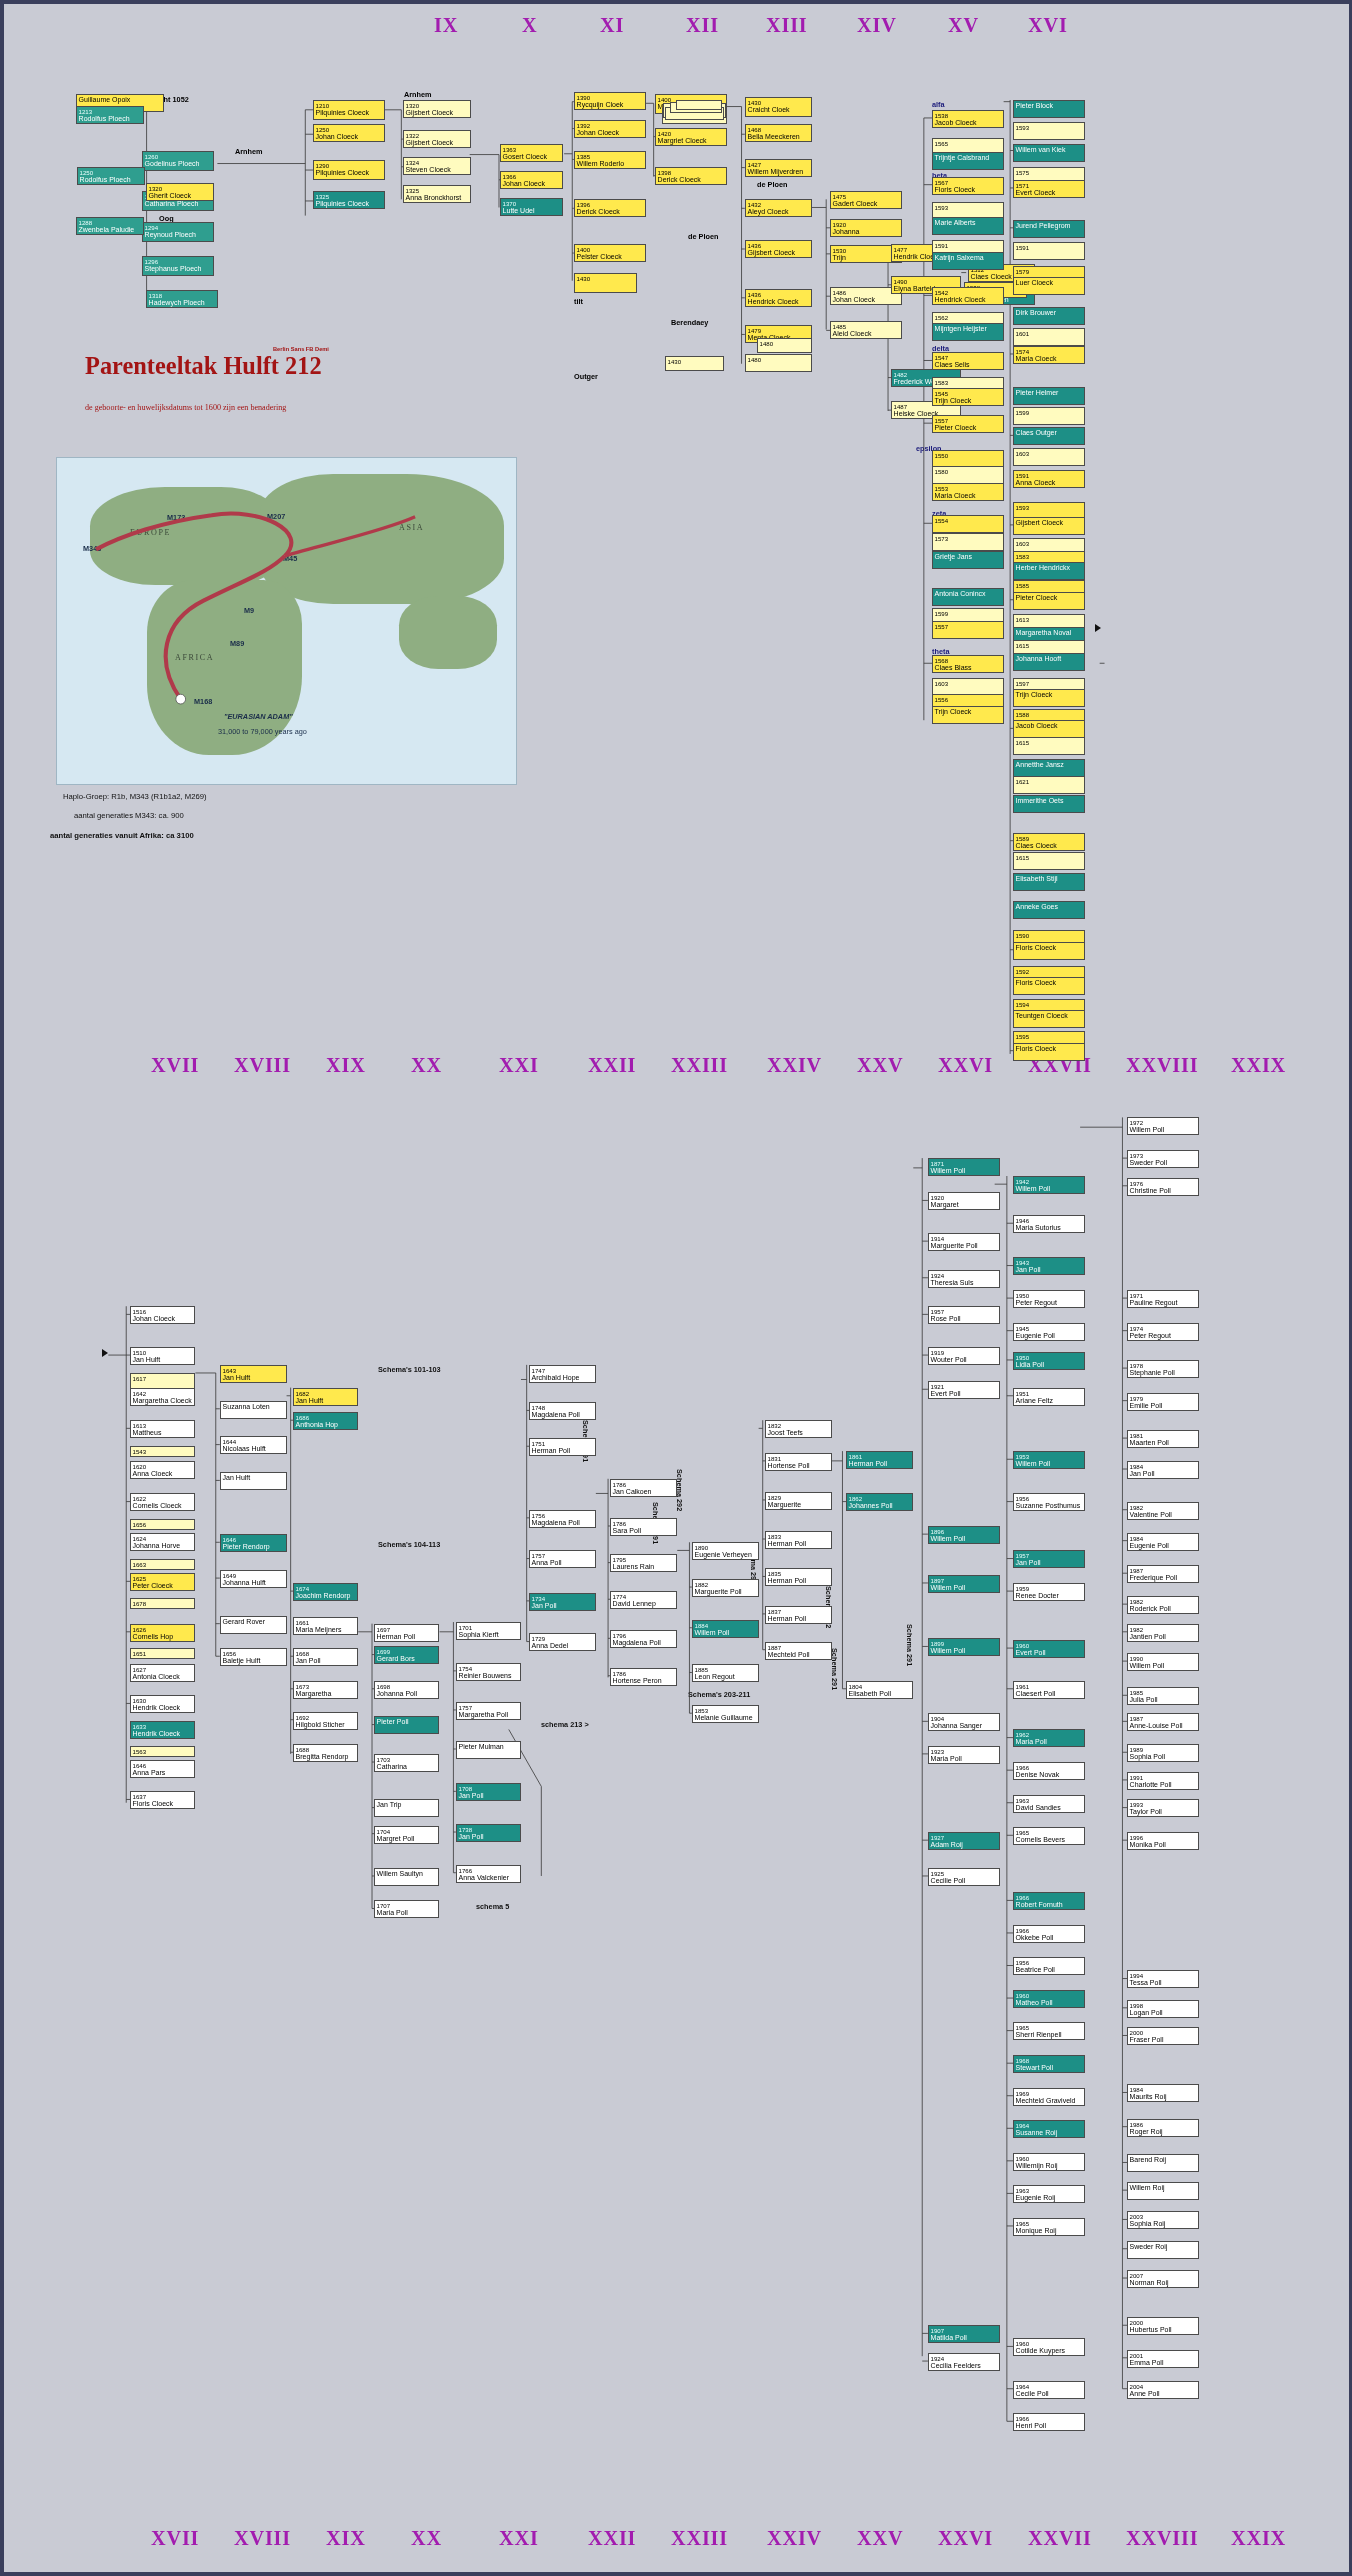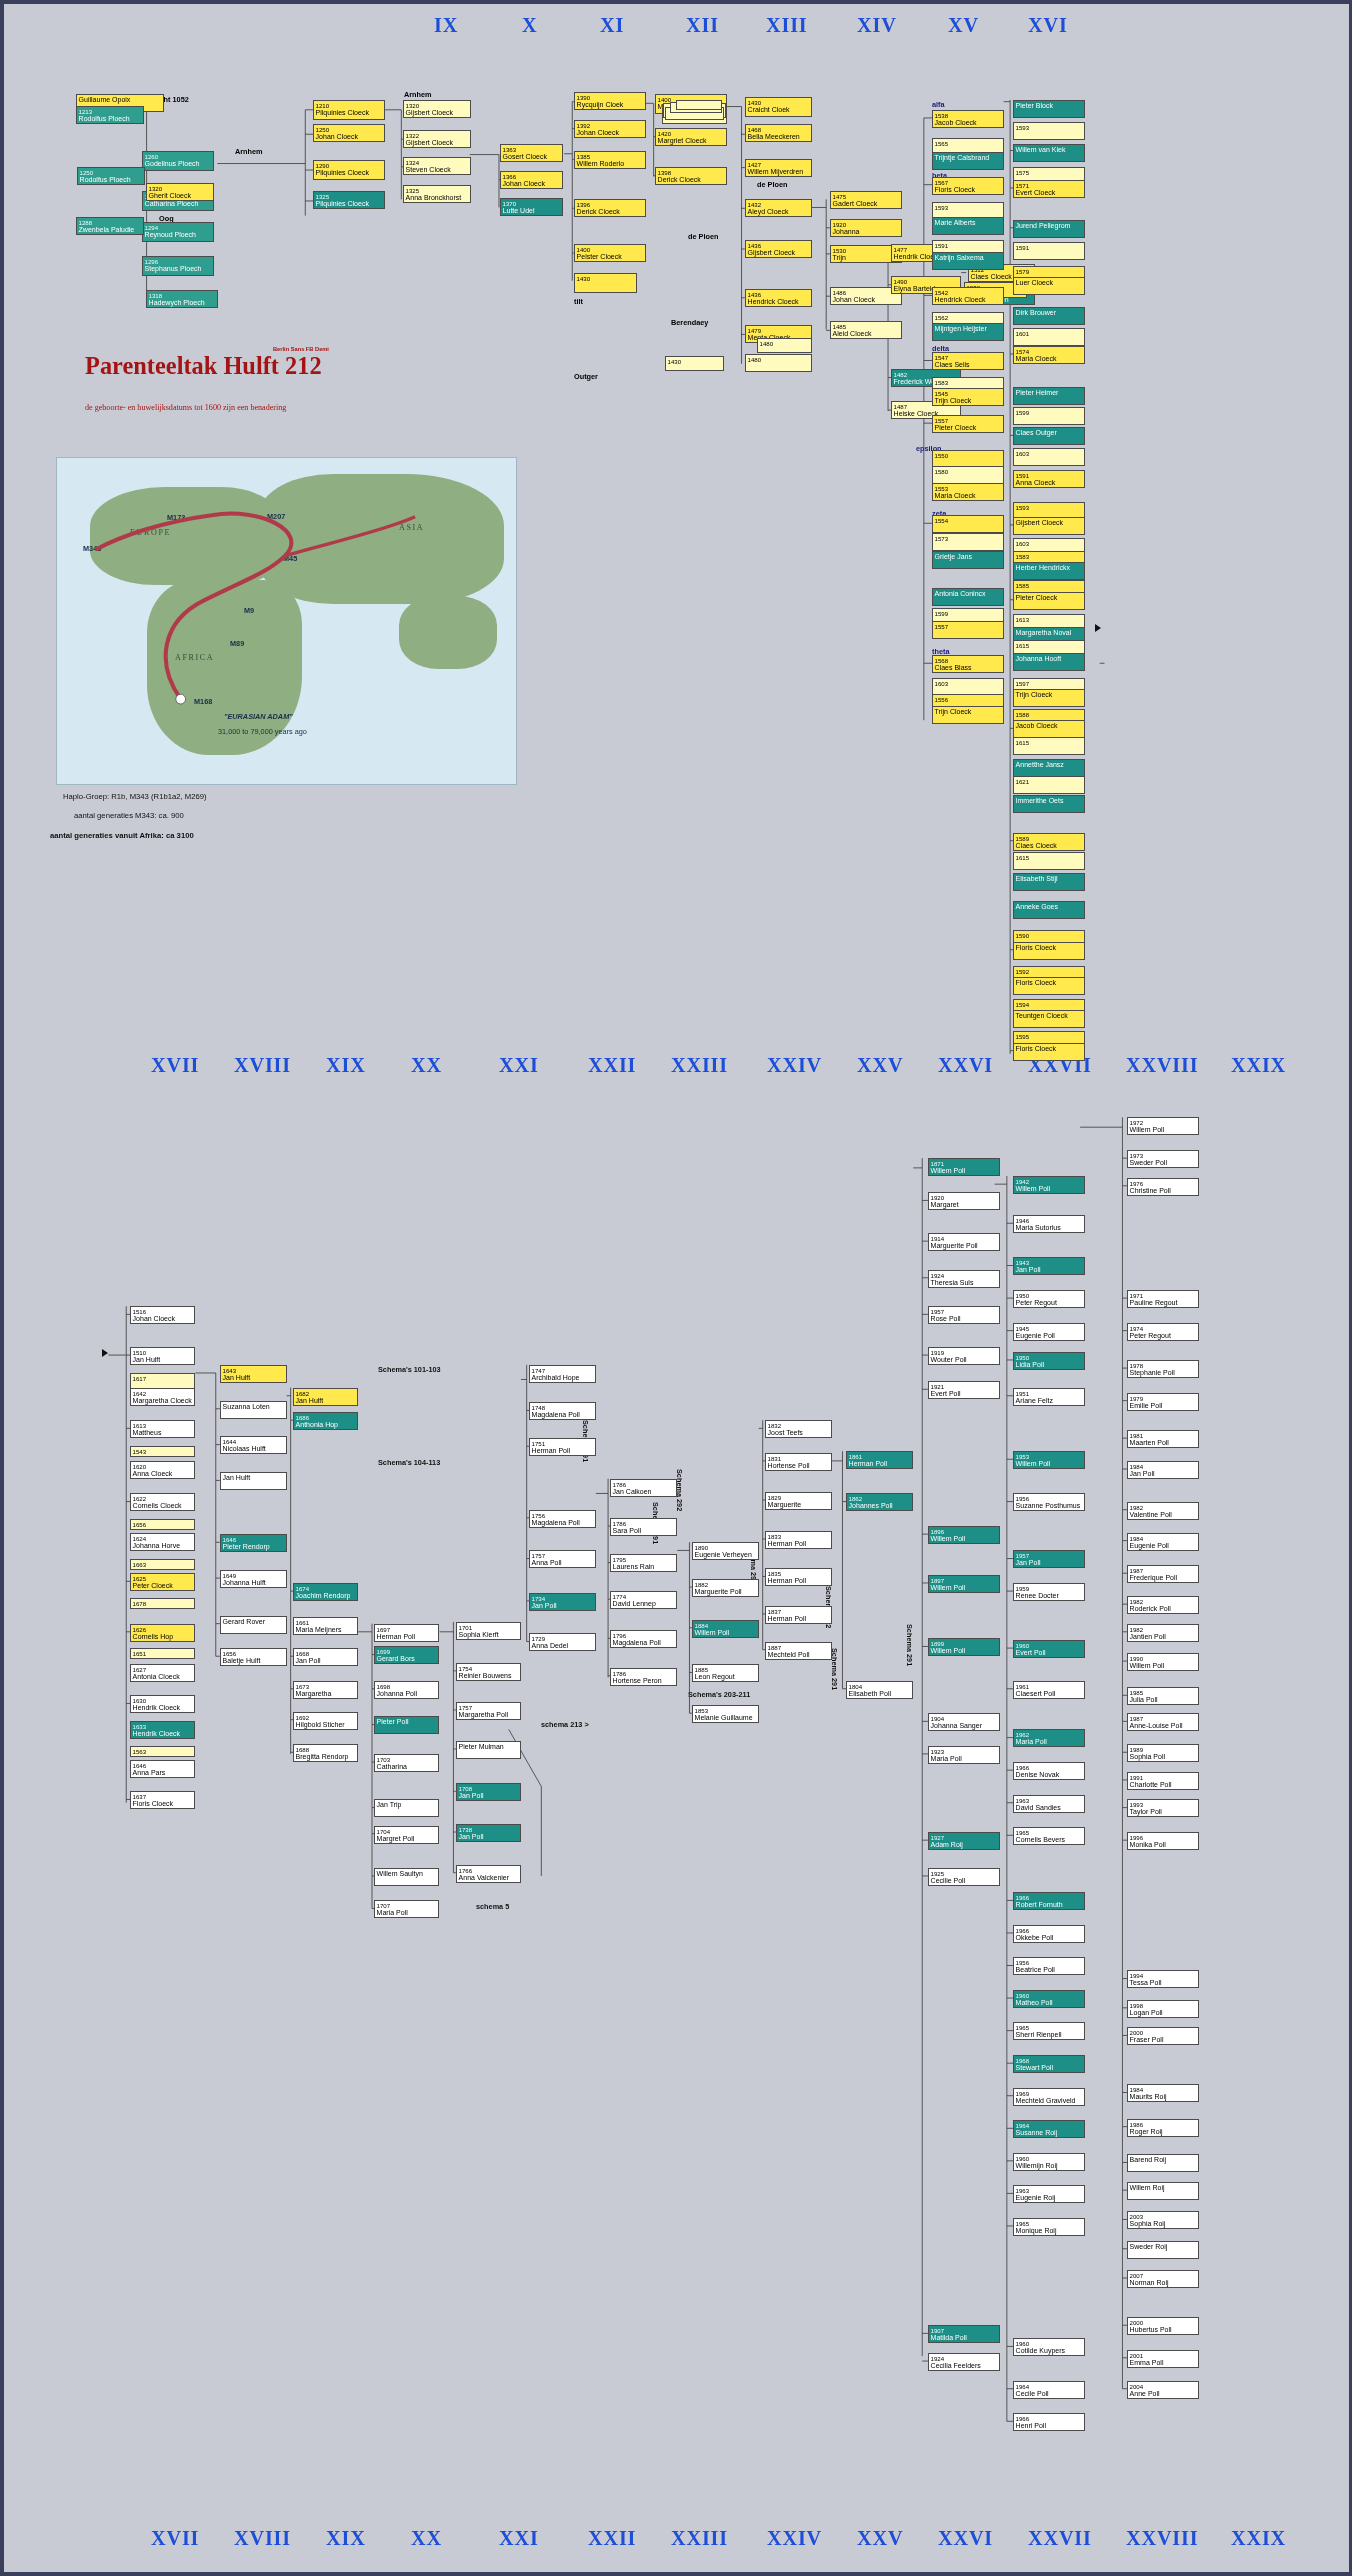--- a/index.html
+++ b/index.html
@@ -1,18 +1,18 @@
 <!DOCTYPE html>
 <html style="font-size:13px"><head>
 <meta charset="utf-8">
 <style>
   html,body{margin:0;padding:0;background:#6b6f86;}
   body{font-family:"Liberation Sans", sans-serif;}
   #page{position:relative;width:1353px;height:2576px;background:#c9cbd4;border:4.9px solid #3a3f5c;box-sizing:border-box;overflow:hidden;}
-  .gen{position:absolute;color:#1d4ed8;font-weight:bold;font-family:"Liberation Serif", serif;font-size:20.3px;letter-spacing:0.8px;}
+  .gen{position:absolute;color:#a21caf;font-weight:bold;font-family:"Liberation Serif", serif;font-size:20.3px;letter-spacing:0.8px;}
   .box{position:absolute;box-sizing:border-box;border:0.8px solid #4b4b4b;font-size:7px;line-height:1.15;padding:0.8px 1.6px;overflow:hidden;}
   .yel{background:#ffe94d;}
   .pale{background:#fffbbf;}
   .teal{background:#1d8f86;color:#fff;}
   .grn{background:#2f9e8f;color:#fff;}
   .white{background:#ffffff;}
   .box .d{font-size:6.1px;display:block;color:#000;}
   .teal .d,.grn .d{color:#eafffd;}
   .box .n{font-size:7px;display:block;font-weight:normal;}
   .lbl{position:absolute;font-size:7.3px;font-weight:bold;color:#000;}
@@ -117,21 +117,21 @@
 
   <div class="lbl grk" style="left:928px;top:96px">alfa</div>
   <div class="lbl grk" style="left:928px;top:167px">beta</div>
   <div class="lbl grk" style="left:928px;top:273px">gamma</div>
   <div class="lbl grk" style="left:928px;top:340px">delta</div>
   <div class="lbl grk" style="left:912px;top:440px">epsilon</div>
   <div class="lbl grk" style="left:928px;top:505px">zeta</div>
   <div class="lbl grk" style="left:928px;top:643px">theta</div>
 
   <div class="sch" style="left:374px;top:1361px">Schema's 101-103</div>
-  <div class="sch" style="left:374px;top:1454px">Schema's 104-113</div>
+  <div class="sch" style="left:374px;top:1536px">Schema's 104-113</div>
   <div class="sch" style="left:472px;top:1703px">schema 3, 4</div>
   <div class="sch" style="left:472px;top:1898px">schema 5</div>
   <div class="sch" style="left:537px;top:1716px">schema 213 &gt;</div>
   <div class="sch" style="left:684px;top:1686px">Schema's 203-211</div>
   <div class="sch" style="left:861px;top:1675px">Schema 211</div>
 
   <div class="sch" style="left:586px;top:1416px;transform:rotate(90deg);transform-origin:left top">Schema 291</div>
   <div class="sch" style="left:680px;top:1465px;transform:rotate(90deg);transform-origin:left top">Schema 292</div>
   <div class="sch" style="left:656px;top:1498px;transform:rotate(90deg);transform-origin:left top">Schema 291</div>
   <div class="sch" style="left:754px;top:1538px;transform:rotate(90deg);transform-origin:left top">Schema 291</div>

